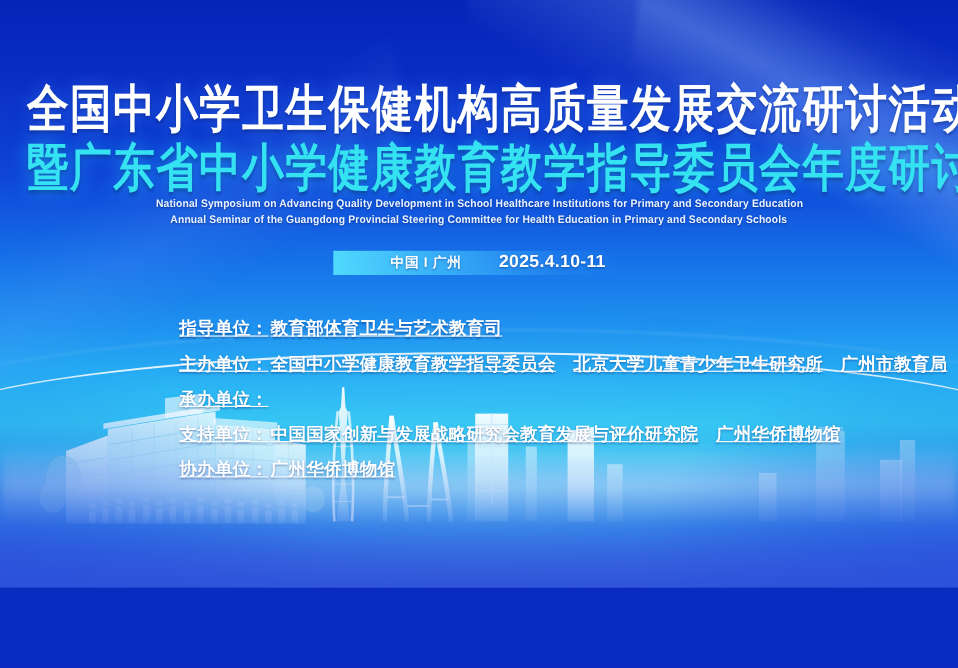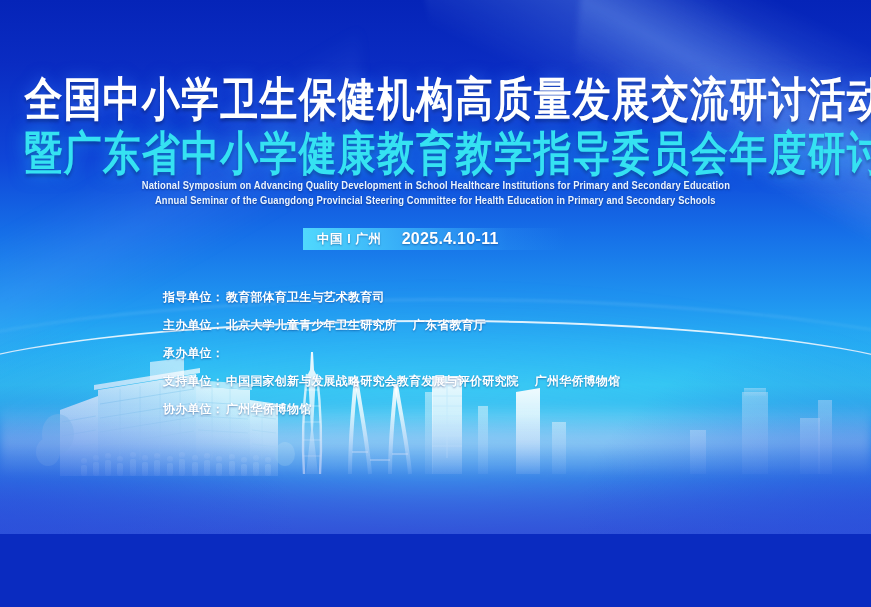--- a/index.html
+++ b/index.html
@@ -84,36 +84,36 @@
   }
   .sub-en span{display:block;white-space:nowrap;}
 
   
   .badge{
     position:absolute;left:303px;top:228px;width:262px;height:22px;
     background:linear-gradient(90deg,rgba(85,225,255,0.92) 0%,rgba(70,200,255,0.62) 42%,rgba(60,170,250,0.18) 78%,rgba(60,160,250,0.00) 100%);
     display:flex;align-items:center;
   }
   .badge-inner{
-    display:flex;align-items:center;gap:20px;
-    padding-left:14px;color:#ffffff;font-weight:bold;font-size:12.5px;
+    display:flex;align-items:center;gap:34px;
+    padding-left:52px;color:#ffffff;font-weight:bold;font-size:12.5px;
     white-space:nowrap;text-shadow:0 1px 2px rgba(0,35,110,0.45);
   }
   .badge-place{letter-spacing:0.6px;}
   .badge-date{letter-spacing:0.3px;font-size:16px;}
 
   
   .orgs{
     position:absolute;left:163px;top:289px;
     display:flex;flex-direction:column;gap:11px;
   }
   .org-row{
     display:flex;align-items:baseline;
-    color:#ffffff;font-size:12px;font-weight:bold;white-space:nowrap;
-    text-shadow:0 1px 2px rgba(0,35,110,0.45);letter-spacing:0.2px;
+    color:#ffffff;font-size:16px;font-weight:bold;white-space:nowrap;
+    text-shadow:0 1px 2px rgba(0,35,110,0.45);letter-spacing:0.2px;text-decoration:underline;
   }
   .org-label{margin-right:2px;}
   .org-vals{display:flex;gap:16px;}
 
   
   .skyline{position:absolute;left:0;bottom:0;width:871px;height:200px;pointer-events:none;}
   .ground-haze{
     position:absolute;left:0;bottom:60px;width:871px;height:70px;
     background:linear-gradient(180deg,rgba(255,255,255,0.00) 0%,rgba(232,250,255,0.55) 55%,rgba(210,240,255,0.12) 100%);
     filter:blur(5px);
@@ -347,22 +347,23 @@
   <div class="orgs">
       <div class="org-row">
         <span class="org-label">指导单位：</span>
         <span class="org-vals">
           <span>教育部体育卫生与艺术教育司</span>
         </span>
       </div>
       <div class="org-row">
         <span class="org-label">主办单位：</span>
         <span class="org-vals">
+          <span>全国中小学健康教育教学指导委员会</span>
           <span>北京大学儿童青少年卫生研究所</span>
-          <span>广东省教育厅</span>
+          <span>广州市教育局</span>
         </span>
       </div>
       <div class="org-row">
         <span class="org-label">承办单位：</span>
       </div>
       <div class="org-row">
         <span class="org-label">支持单位：</span>
         <span class="org-vals">
           <span>中国国家创新与发展战略研究会教育发展与评价研究院</span>
           <span>广州华侨博物馆</span>

